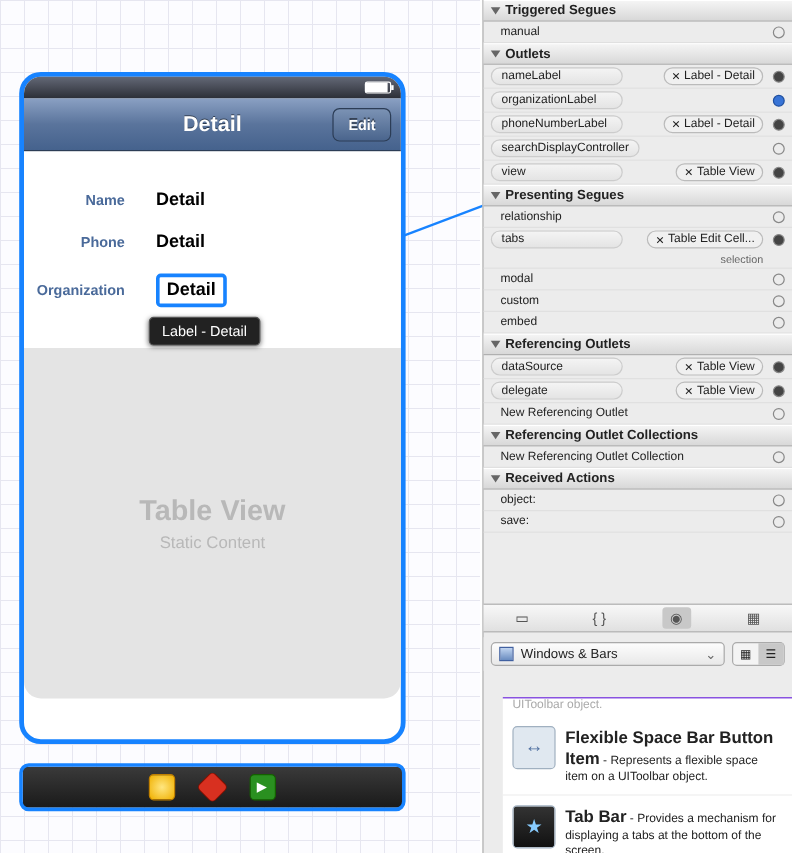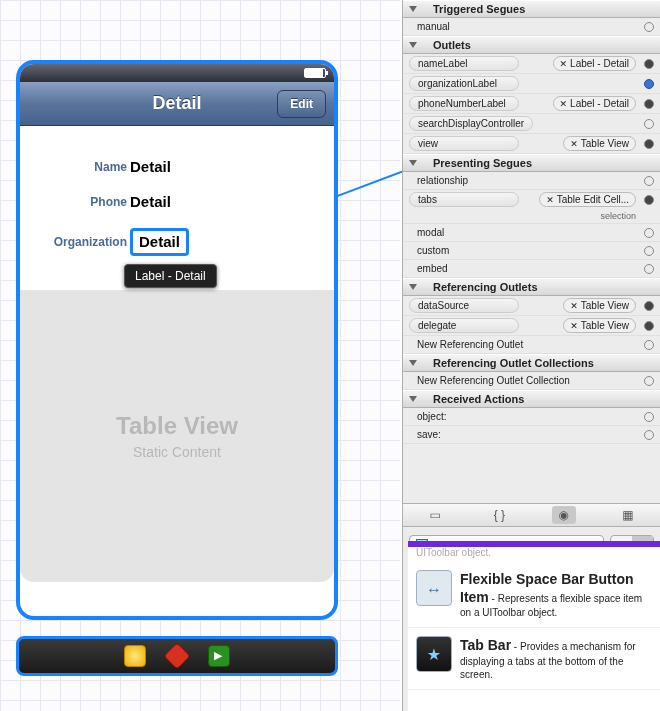--- a/index.html
+++ b/index.html
@@ -35,21 +35,21 @@
   position:absolute; right:8px; top:8px; height:28px; padding:0 12px;
   background: linear-gradient(#7b92b4, #4a658d); border:1px solid #2c3d56; border-radius:6px;
   color:#fff; font-size:12px; font-weight:bold; text-shadow:0 -1px 0 rgba(0,0,0,0.5);
   display:flex; align-items:center;
 }
 
 .form {
   background:#fff; padding: 14px 10px 16px;
 }
 .row { display:flex; align-items:center; margin: 18px 0; }
-.rlabel { width: 100px; text-align:right; color:#4a6a9a; font-size:12px; font-weight:bold; padding-right:3px; }
+.rlabel { width: 100px; text-align:right; color:#4a6a9a; font-size:12px; font-weight:bold; padding-right:26px; }
 .rvalue { font-size:15px; font-weight:bold; color:#000; }
 .selbox { border:3px solid #1783ff; border-radius:4px; padding:2px 6px; display:inline-block; }
 
 .tooltip {
   position:absolute; background:#222; color:#fff; font-size:12px; padding:4px 10px; border-radius:4px;
   left: 124px; top: 264px; border:1px solid #555; box-shadow:0 1px 4px rgba(0,0,0,0.5);
 }
 
 .tableview-area {
   flex:1; background:#e4e4e4; display:flex; flex-direction:column; align-items:center; justify-content:center;
@@ -70,21 +70,21 @@
 .di-green { background:#2a9020; border:1px solid #146000; position:relative; }
 .di-green::after { content:"▶"; color:#fff; font-size:11px; position:absolute; left:5px; top:3px; }
 
 
 .inspector {
   position:absolute; left:402px; top:0; width:258px; height:711px;
   background:#ececec; border-left:1px solid #b0b0b0; font-size:11px; color:#222;
 }
 .section-hdr {
   background: linear-gradient(#f4f4f4, #d8d8d8); border-top:1px solid #fff; border-bottom:1px solid #b0b0b0;
-  padding:2px 6px; font-weight:bold; display:flex; align-items:center; gap:16px;
+  padding:2px 6px; font-weight:bold; display:flex; align-items:center; gap:4px;
 }
 .tri { display:inline-block; width:0; height:0; border-left:4px solid transparent; border-right:4px solid transparent; border-top:6px solid #666; }
 .irow { display:flex; padding:2px 6px; border-bottom:1px solid #e0e0e0; }
 .irow-label { flex:0 0 110px; background:linear-gradient(#f4f4f4,#e4e4e4); border:1px solid #ccc; border-radius:8px; padding:1px 8px; font-size:10px; }
 .irow-conn { flex:1; text-align:right; display:flex; align-items:center; justify-content:flex-end; gap:4px; }
 .pill { background:#f0f0f0; border:1px solid #bbb; border-radius:8px; padding:1px 6px; font-size:10px; display:inline-flex; align-items:center; gap:3px;}
 .xclose { font-size:9px; }
 .circ { width:10px; height:10px; border:1px solid #888; border-radius:50%; display:inline-block; margin-left:4px;}
 .circ.filled { background:#444; }
 .irow-plain { flex:0 0 110px; padding:1px 8px; font-size:10px; }
@@ -100,21 +100,21 @@
 .libbar .tab { width:24px; height:18px; display:flex; align-items:center; justify-content:center; color:#555; font-size:12px;}
 .libbar .tab.sel { background:#c8c8c8; border-radius:3px; }
 
 .lib-combo-row { position:absolute; bottom:152px; left:0; right:0; height:28px; background:#ececec; display:flex; align-items:center; padding:0 6px; gap:6px; }
 .combo { flex:1; height:20px; background:linear-gradient(#fdfdfd,#e8e8e8); border:1px solid #aaa; border-radius:4px; font-size:11px; display:flex; align-items:center; padding:0 6px; gap:6px;}
 .combo-cube { width:12px; height:12px; background:linear-gradient(#c0d4f0,#6a8cc0); border:1px solid #4060a0; }
 .viewtoggle { width:44px; height:20px; border:1px solid #aaa; border-radius:4px; background:#f4f4f4; display:flex; }
 .vt-half { flex:1; display:flex; align-items:center; justify-content:center; font-size:10px;}
 .vt-half.sel { background:#c8c8c8; }
 
-.libitems { position:absolute; bottom:0; left:5px; right:0; height:170px; overflow:hidden; background:#fff; border-top:6px solid #6d28d9;}
+.libitems { position:absolute; bottom:0; left:16px; right:0; height:130px; overflow:hidden; background:#fff; border-top:1px solid #6d28d9;}
 .libitem { display:flex; padding:8px; gap:8px; border-bottom:1px solid #eee; }
 .libicon { width:36px; height:36px; background:#e0e8f0; border:1px solid #a0b0c0; border-radius:4px; flex-shrink:0; display:flex; align-items:center; justify-content:center; font-size:16px; color:#5070a0;}
 .libicon.dark { background:linear-gradient(#333,#111); color:#8cf; }
 .libtext { font-size:10px; color:#222; line-height:1.3; }
 .libtext b { font-size:14px; }
 .libtrunc { color:#aaa; padding:0 8px 4px; font-size:10px;}
 </style>
 </head>
 <body>
 

